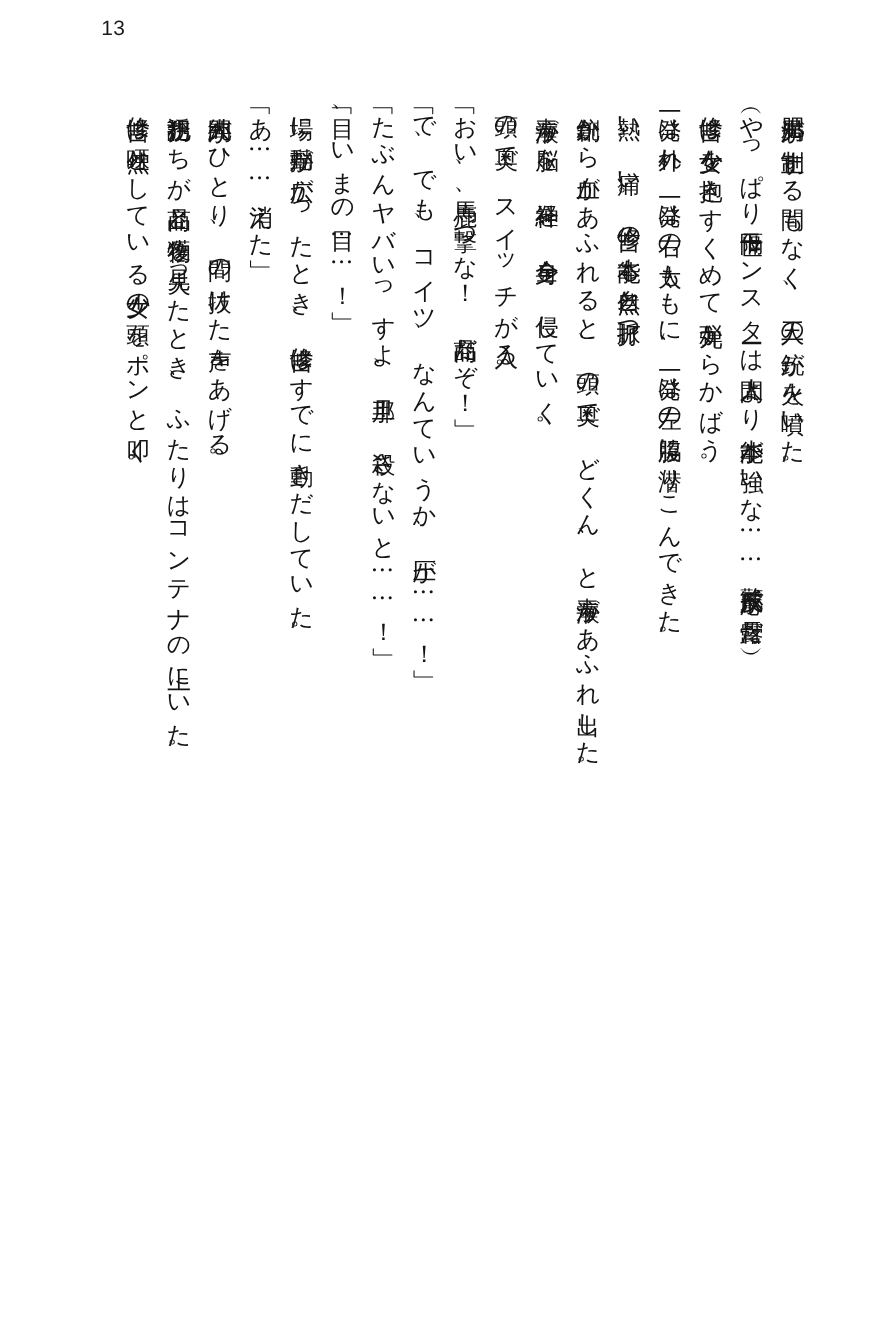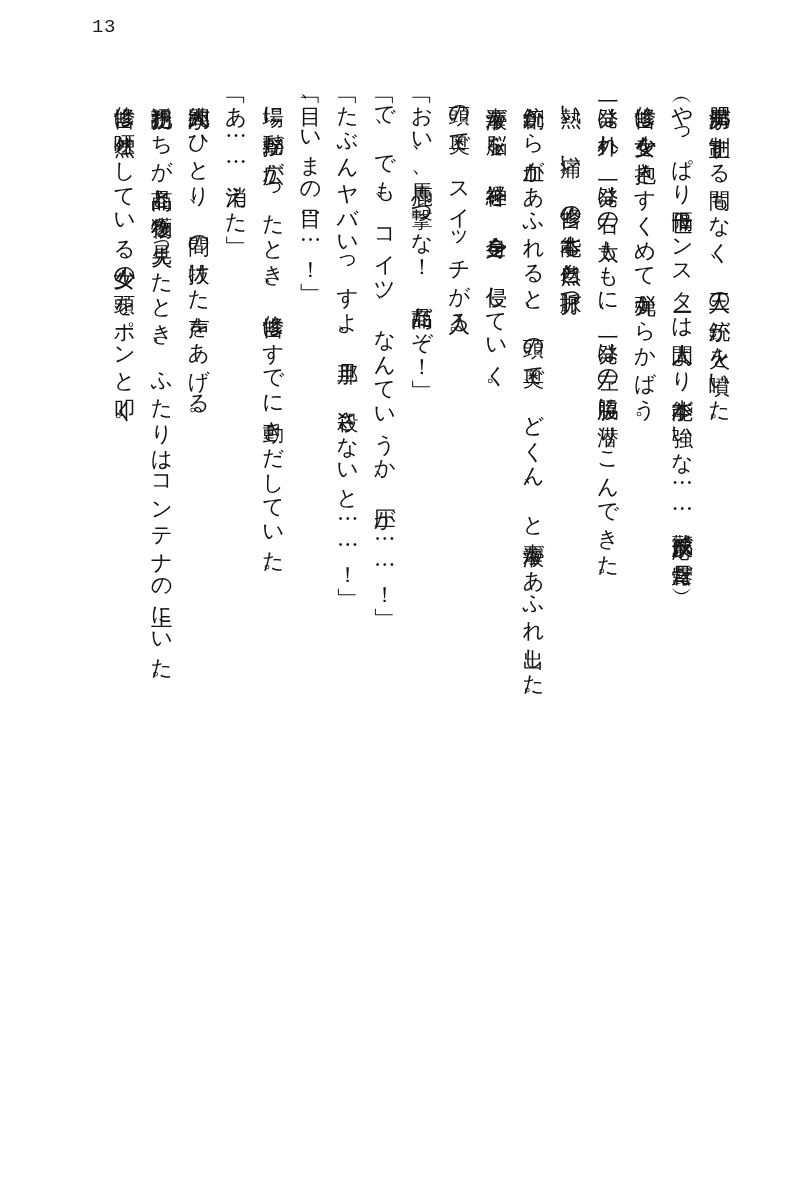--- a/index.html
+++ b/index.html
@@ -21,21 +21,21 @@
     left: 0;
     width: 800px;
     height: 1200px;
     background: #ffffff;
   }
   .page-number {
     position: absolute;
     top: 16px;
     left: 92px;
     font-size: 19px;
-    font-family: Liberation Mono, monospace;
+    font-family: Liberation Sans, sans-serif;
     color: #1a1a1a;
     letter-spacing: 0.5px;
   }
   .text-block {
     position: absolute;
     top: 90px;
     right: 62px;
     height: 1010px;
     width: 680px;
     writing-mode: vertical-rl;

